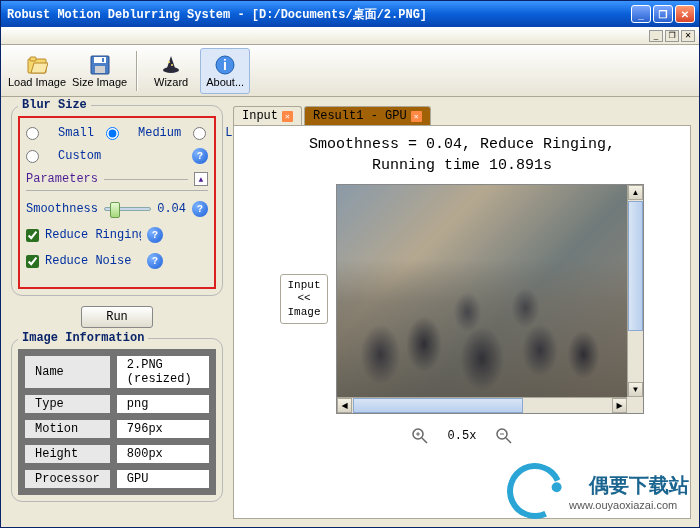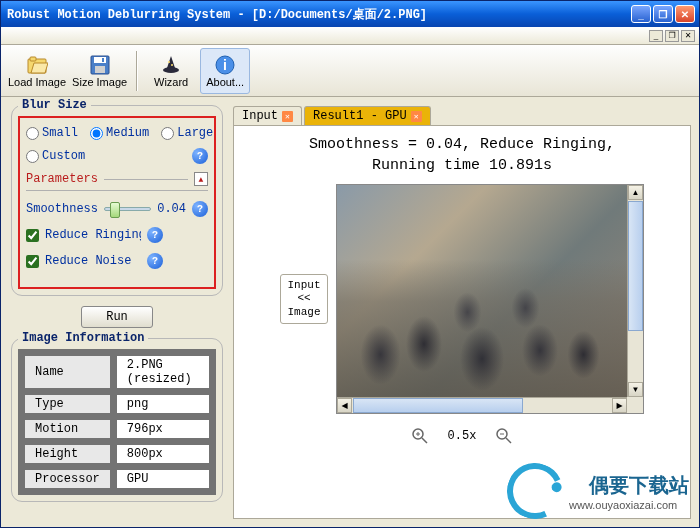--- a/index.html
+++ b/index.html
@@ -24,46 +24,46 @@
 .tool-sep { width: 2px; height: 40px; border-left: 1px solid #aca899; border-right: 1px solid #fff; margin: 0 4px; }
 
 .content { display: flex; height: calc(100% - 96px); }
 
 .left-panel { width: 232px; padding: 8px 10px; }
 .fieldset { border: 1px solid #b8b8b8; border-radius: 11px; padding: 10px 6px 6px; margin-bottom: 8px; position: relative; }
 .legend { position: absolute; top: -8px; left: 6px; background: #ece9d8; padding: 0 4px; color: #0a246a; font-family: "Courier New", monospace; font-size: 12px; font-weight: bold; }
 .red-box { border: 2px solid #dc2020; padding: 8px 6px; }
 
 .radio-row { display: flex; gap: 12px; align-items: center; margin-bottom: 8px; color: #0030a0; font-family: "Courier New", monospace; font-size: 12px; }
-.radio-row label { display: flex; align-items: center; gap: 3px; cursor: pointer; }
+.radio-row label { display: flex; align-items: center; gap: 19px; cursor: pointer; }
 .radio-row input { margin: 0; }
 
 .help-icon { width: 16px; height: 16px; border-radius: 50%; background: radial-gradient(circle at 30% 30%, #7db3ff, #1a5fd8); color: #fff; display: inline-flex; align-items: center; justify-content: center; font-size: 10px; font-weight: bold; cursor: pointer; }
 
-.params-header { display: flex; align-items: center; gap: 6px; color: #b91c1c; margin: 6px 0; padding-bottom: 4px; border-bottom: 1px solid #b0b0b0; font-family: "Courier New", monospace; font-size: 12px; }
+.params-header { display: flex; align-items: center; gap: 6px; color: #4c1d95; margin: 6px 0; padding-bottom: 4px; border-bottom: 1px solid #b0b0b0; font-family: "Courier New", monospace; font-size: 12px; }
 .params-header .line { flex: 1; height: 1px; background: #b0b0b0; }
 .expand-btn { width: 14px; height: 14px; border: 1px solid #888; background: #fff; display: flex; align-items: center; justify-content: center; cursor: pointer; font-size: 8px; }
 
 .param-row { display: flex; align-items: center; gap: 6px; margin: 10px 0; color: #0030a0; font-family: "Courier New", monospace; font-size: 12px; }
 .slider { flex: 1; height: 4px; background: #c8d8e8; border: 1px solid #8aa; position: relative; border-radius: 2px; }
 .slider-thumb { position: absolute; top: -6px; left: 12%; width: 10px; height: 16px; background: linear-gradient(to bottom, #e6fbd4, #a6d87c); border: 1px solid #6a9c50; border-radius: 2px; cursor: pointer; }
 
 .check-row { display: flex; align-items: center; gap: 6px; margin: 10px 0; color: #0030a0; font-family: "Courier New", monospace; font-size: 12px; }
 .check-row input { accent-color: #2a7020; }
 
 .run-btn { display: block; width: 72px; height: 22px; margin: 10px auto; background: linear-gradient(to bottom, #fff, #e0ddce); border: 1px solid #888; border-radius: 3px; cursor: pointer; font-family: "Courier New", monospace; font-size: 12px; }
 
 .info-table { width: 100%; border-collapse: collapse; background: #fff; border: 2px solid #808080; }
 .info-table td { border: 7px solid #737373; padding: 2px 10px; font-family: Liberation Mono, monospace; font-size: 12px; }
 .info-table td:first-child { background: #e8e8e8; width: 70px; }
 
 .right-panel { flex: 1; padding: 8px 8px 8px 0; display: flex; flex-direction: column; }
 .tabs { display: flex; align-items: flex-end; height: 20px; }
 .tab { padding: 2px 8px; border: 1px solid #aca899; border-bottom: none; background: #ece9d8; border-radius: 3px 3px 0 0; margin-right: 2px; font-family: "Courier New", monospace; font-size: 12px; cursor: pointer; display: flex; align-items: center; gap: 4px; }
-.tab.active { background: #eab308; position: relative; z-index: 2; margin-top: 24px; }
+.tab.active { background: #a16207; position: relative; z-index: 2; margin-top: 24px; }
 .tab-close { width: 11px; height: 11px; background: #ff8844; color: #fff; font-size: 8px; display: flex; align-items: center; justify-content: center; border-radius: 1px; cursor: pointer; }
 
 .tab-content { flex: 1; background: #fff; border: 1px solid #aca899; padding: 8px; display: flex; flex-direction: column; align-items: center; position: relative; }
 .result-text { font-family: "Courier New", monospace; font-size: 15px; text-align: center; margin-bottom: 8px; line-height: 1.4; }
 
 .image-box { position: relative; display: flex; }
 .input-btn { width: 48px; height: 50px; border: 1px solid #aca899; background: #fff; border-radius: 3px; display: flex; align-items: center; justify-content: center; font-family: "Courier New", monospace; font-size: 11px; text-align: center; line-height: 1.2; cursor: pointer; align-self: center; margin-right: 8px; }
 .img-frame { width: 308px; height: 230px; border: 1px solid #888; position: relative; overflow: hidden; background: #d0d0d0; }
 .img-content { position: absolute; inset: 0 16px 16px 0; background: linear-gradient(135deg, #8a9aa8 0%, #b5a890 30%, #707a7a 60%, #988878 100%); }
 .img-people { position: absolute; inset: 0; background:

